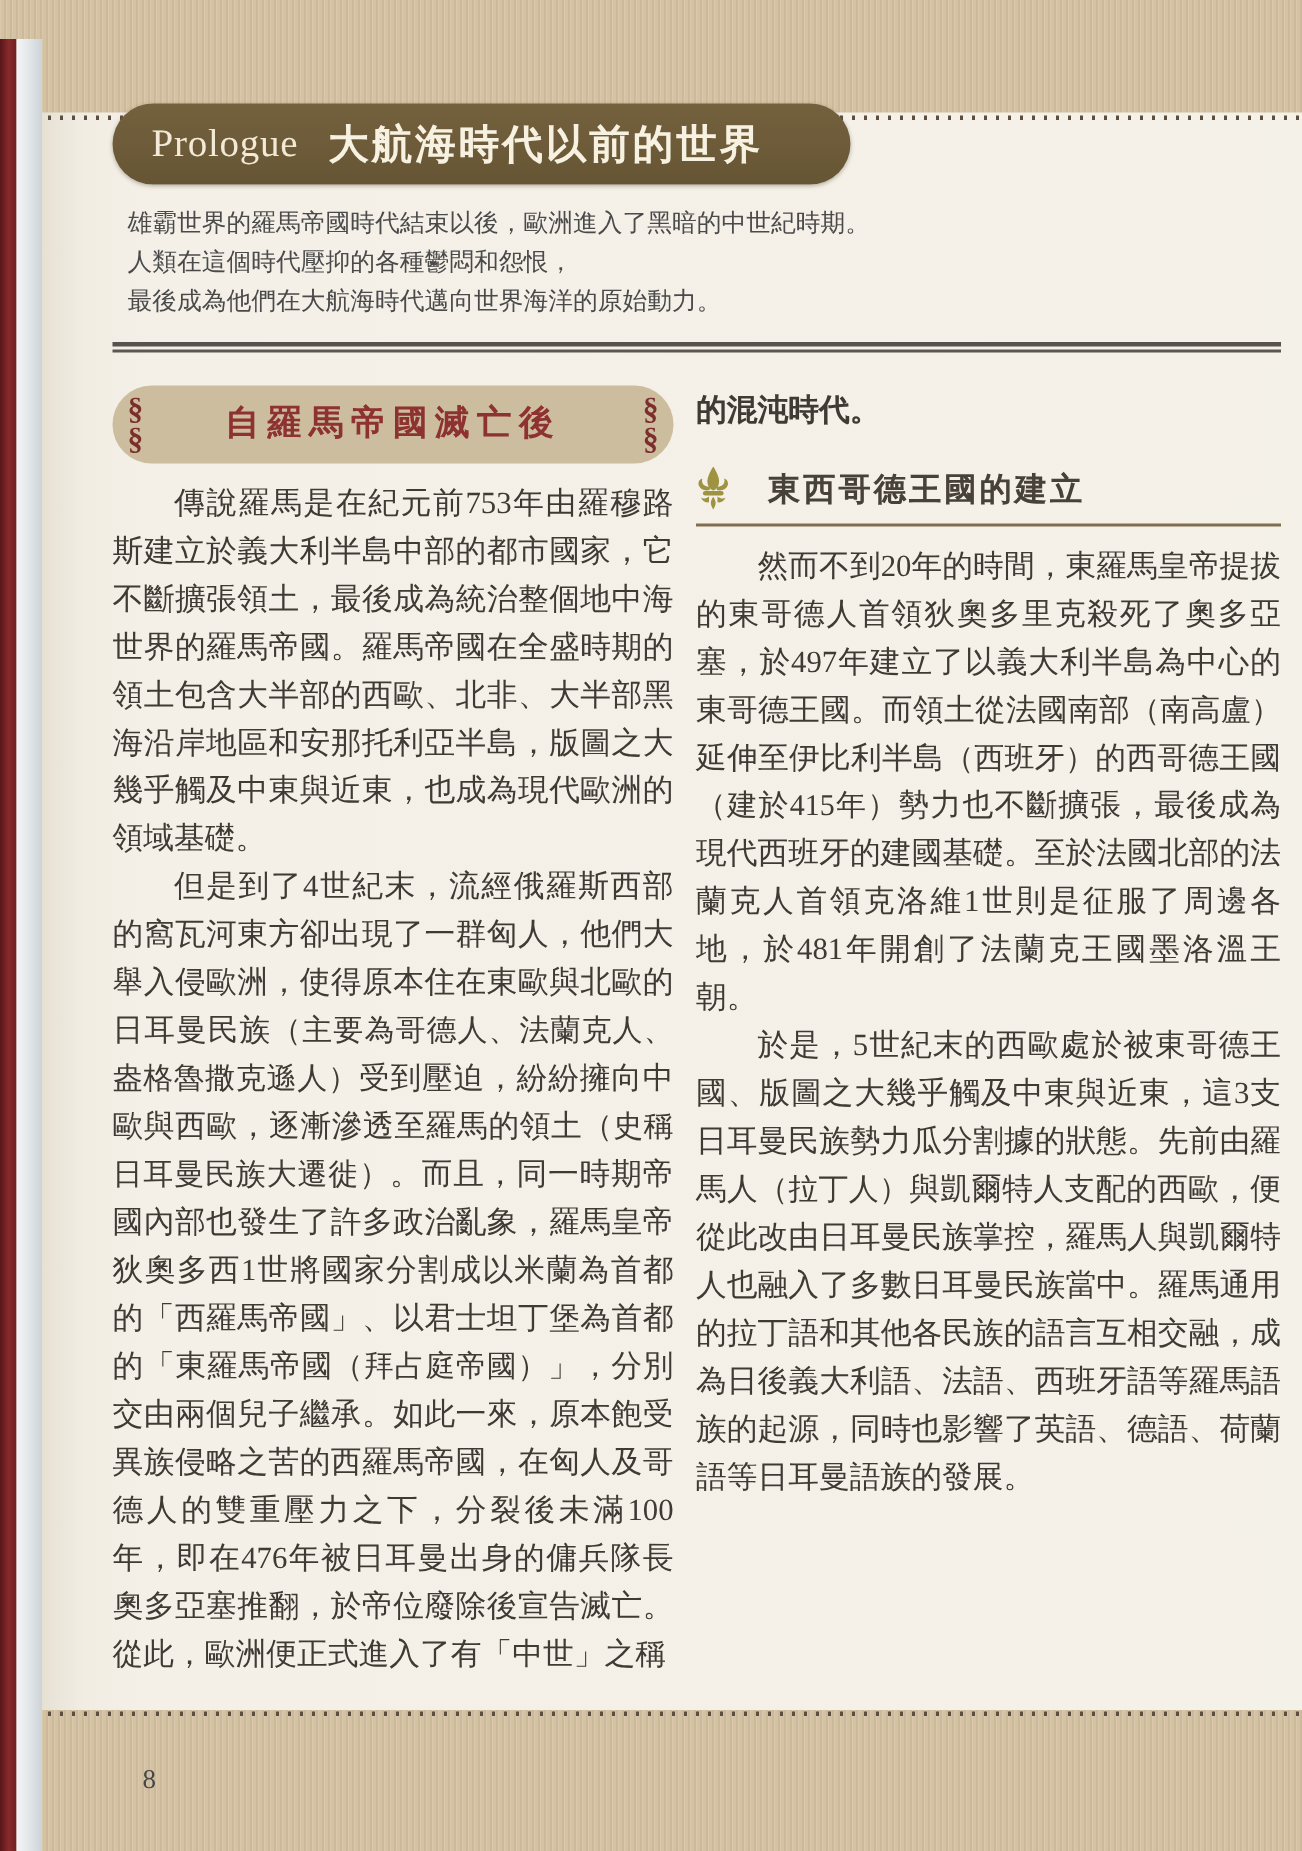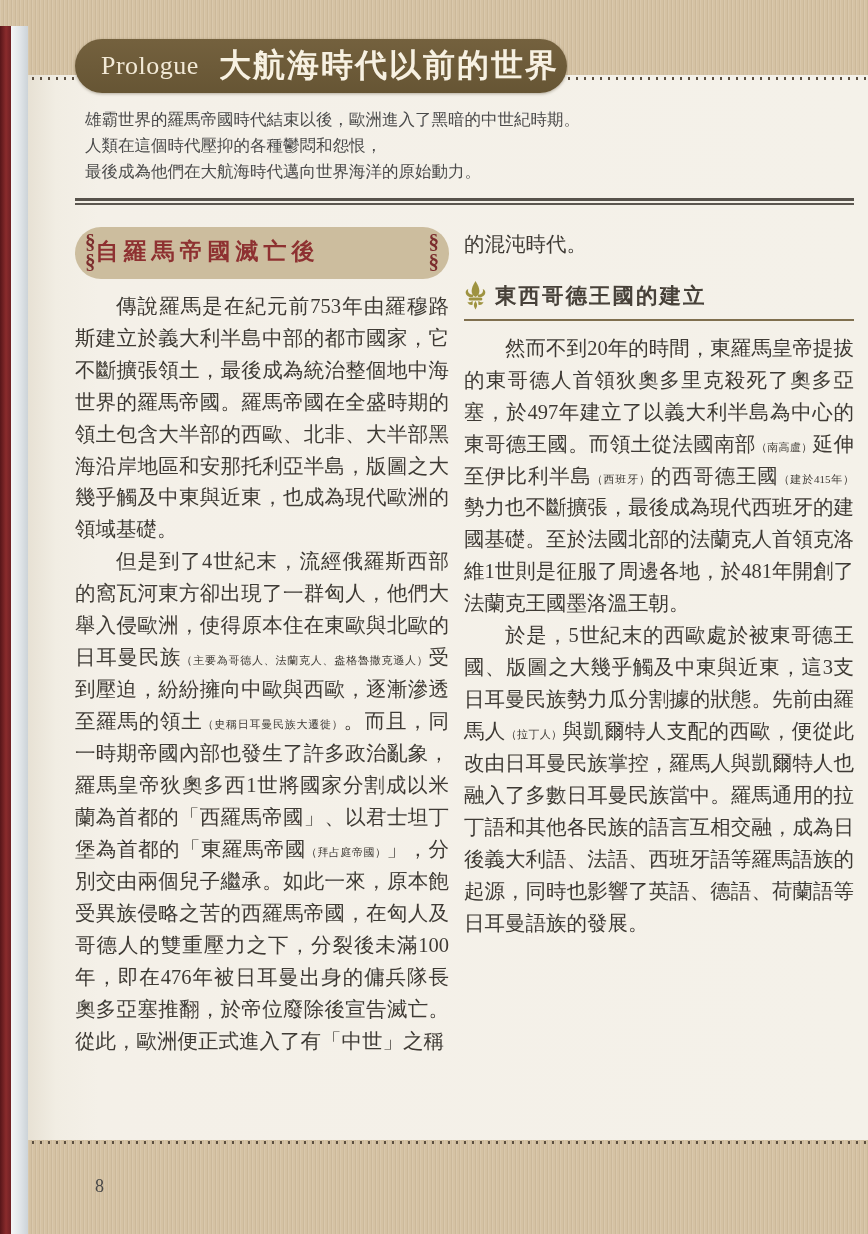--- a/index.html
+++ b/index.html
@@ -21,61 +21,61 @@
     background:repeating-linear-gradient(90deg,#5c4f40 0 2px, rgba(0,0,0,0) 2px 8px);}
   #stitch-top{top:77px;}
   #stitch-bottom{top:1141px;}
   .page-inner{position:relative;z-index:3;padding:0 14px 0 47px;}
 
   .banner{position:relative;margin-top:-18px;width:492px;height:54px;
     background:linear-gradient(180deg,#74613e,#665534);
     border-radius:28px;display:flex;align-items:center;gap:20px;padding:0 26px;
     box-shadow:0 1px 3px rgba(60,45,20,.35);box-sizing:border-box;}
   .prologue{color:#f2e9d6;font-size:26px;letter-spacing:.5px;}
-  .banner-title{color:#f7f1e2;font-weight:700;font-size:32px;letter-spacing:2px;white-space:nowrap;}
+  .banner-title{color:#f7f1e2;font-weight:700;font-size:27px;letter-spacing:2px;white-space:nowrap;}
 
   .intro{margin:14px 0 0 10px;font-family:"Liberation Sans",sans-serif;
     font-size:16.5px;line-height:1.57;color:#4a4a4a;}
   .rule{margin-top:13px;height:2px;border-top:3px solid #57524b;border-bottom:2px solid #5c5750;}
 
   .columns{display:flex;gap:15px;margin-top:22px;}
   .col-left{flex:0 0 374px;min-width:0;}
   .col-right{flex:1;min-width:0;}
 
   .capsule{background:#ccbd9e;border-radius:26px;display:flex;align-items:center;
     padding:5px 10px;min-height:52px;box-sizing:border-box;}
   .orn{color:#7c2d2d;font-size:21px;font-weight:700;line-height:.92;text-align:center;}
   .orn span{display:block;}
-  .sec-title{flex:1;color:#8e3131;font-weight:700;font-size:23px;
+  .sec-title{flex:1;text-align:center;color:#8e3131;font-weight:700;font-size:23px;
     line-height:1.32;letter-spacing:5px;}
 
-  .subhead{display:flex;align-items:center;gap:8px;margin-top:26px;
+  .subhead{display:flex;align-items:center;gap:25px;margin-top:26px;
     padding-bottom:8px;border-bottom:2px solid #7f6f4e;}
   .fleur{width:23px;height:30px;flex:0 0 auto;}
   .fleur path,.fleur rect{fill:#9e9340;}
   .subhead-label{font-size:21.5px;font-weight:700;color:#474139;letter-spacing:2px;}
 
   .body-text{margin-top:12px;}
   .body-text p{margin:0;font-size:20.5px;line-height:1.56;color:#3e3a34;
     text-align:justify;text-indent:2em;}
   .body-text p.noindent{text-indent:0;}
-  .small{font-size:11px;}
+  .small{font-size:20px;}
 
   .page-num{position:absolute;left:95px;top:1176px;z-index:2;font-size:18px;color:#474747;}
 </style>
 </head>
 <body>
 
 <div class="spine-red"></div>
 <div class="spine-light"></div>
 <div class="page"></div>
 <div class="stitch" id="stitch-top"></div>
 <div class="stitch" id="stitch-bottom"></div>
 
-<div class="page-inner" style="position:absolute;left:28px;top:57px;width:840px;box-sizing:border-box;">
+<div class="page-inner" style="position:absolute;left:28px;top:87px;width:840px;box-sizing:border-box;">
 
   <div class="banner">
     <span class="prologue">Prologue</span>
     <span class="banner-title">大航海時代以前的世界</span>
   </div>
 
   <div class="intro">
     <div>雄霸世界的羅馬帝國時代結束以後，歐洲進入了黑暗的中世紀時期。</div>
     <div>人類在這個時代壓抑的各種鬱悶和怨恨，</div>
     <div>最後成為他們在大航海時代邁向世界海洋的原始動力。</div>
@@ -101,21 +101,21 @@
       </div>
 
 
       <div class="body-text">
         <p>傳說羅馬是在紀元前753年由羅穆路斯建立於義大利半島中部的都市國家，它不斷擴張領土，最後成為統治整個地中海世界的羅馬帝國。羅馬帝國在全盛時期的領土包含大半部的西歐、北非、大半部黑海沿岸地區和安那托利亞半島，版圖之大幾乎觸及中東與近東，也成為現代歐洲的領域基礎。</p>
         <p><span>但是到了4世紀末，流經俄羅斯西部的窩瓦河東方卻出現了一群匈人，他們大舉入侵歐洲，使得原本住在東歐與北歐的日耳曼民族</span><span class="small">（主要為哥德人、法蘭克人、盎格魯撒克遜人）</span><span>受到壓迫，紛紛擁向中歐與西歐，逐漸滲透至羅馬的領土</span><span class="small">（史稱日耳曼民族大遷徙）</span><span>。而且，同一時期帝國內部也發生了許多政治亂象，羅馬皇帝狄奧多西1世將國家分割成以米蘭為首都的「西羅馬帝國」、以君士坦丁堡為首都的「東羅馬帝國</span><span class="small">（拜占庭帝國）</span><span>」，分別交由兩個兒子繼承。如此一來，原本飽受異族侵略之苦的西羅馬帝國，在匈人及哥德人的雙重壓力之下，分裂後未滿100年，即在476年被日耳曼出身的傭兵隊長奧多亞塞推翻，於帝位廢除後宣告滅亡。從此，歐洲便正式進入了有「中世」之稱</span></p>
       </div>
     </div>
 
     <div class="col-right">
-      <div class="body-text" style="margin-top:2px;">
+      <div class="body-text" style="margin-top:2px;font-weight:bold;">
         <p class="noindent">的混沌時代。</p>
       </div>
 
       <div class="subhead" style="margin-top:20px;">
         <svg class="fleur" viewBox="0 0 26 34">
           <path d="M13 0 C10 5 8.6 8.2 8.6 11.4 C8.6 14.8 10.4 17.2 13 18.2 C15.6 17.2 17.4 14.8 17.4 11.4 C17.4 8.2 16 5 13 0 Z"></path>
           <path d="M10.4 17.8 C6.8 18.8 3.4 17.4 2.2 14.6 C1.2 12.2 2.4 9.6 4.8 9 C4 11 4.6 13.4 6.8 14.6 C8 15.2 9.4 15.4 10.4 15.2 Z"></path>
           <path d="M15.6 17.8 C19.2 18.8 22.6 17.4 23.8 14.6 C24.8 12.2 23.6 9.6 21.2 9 C22 11 21.4 13.4 19.2 14.6 C18 15.2 16.6 15.4 15.6 15.2 Z"></path>
           <rect x="5.2" y="18.6" width="15.6" height="3.4" rx="1.7"></rect>
           <path d="M13 22.8 C11.4 25 10.8 27 11.4 29 C12 30.8 12.6 31.6 13 32.4 C13.4 31.6 14 30.8 14.6 29 C15.2 27 14.6 25 13 22.8 Z"></path>

